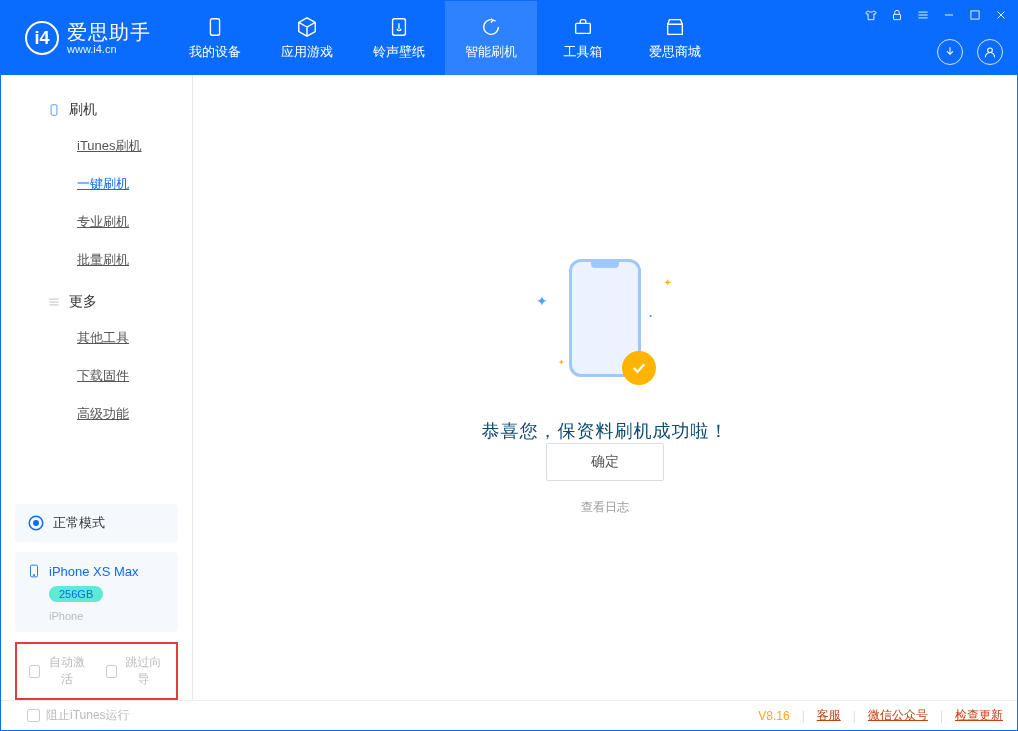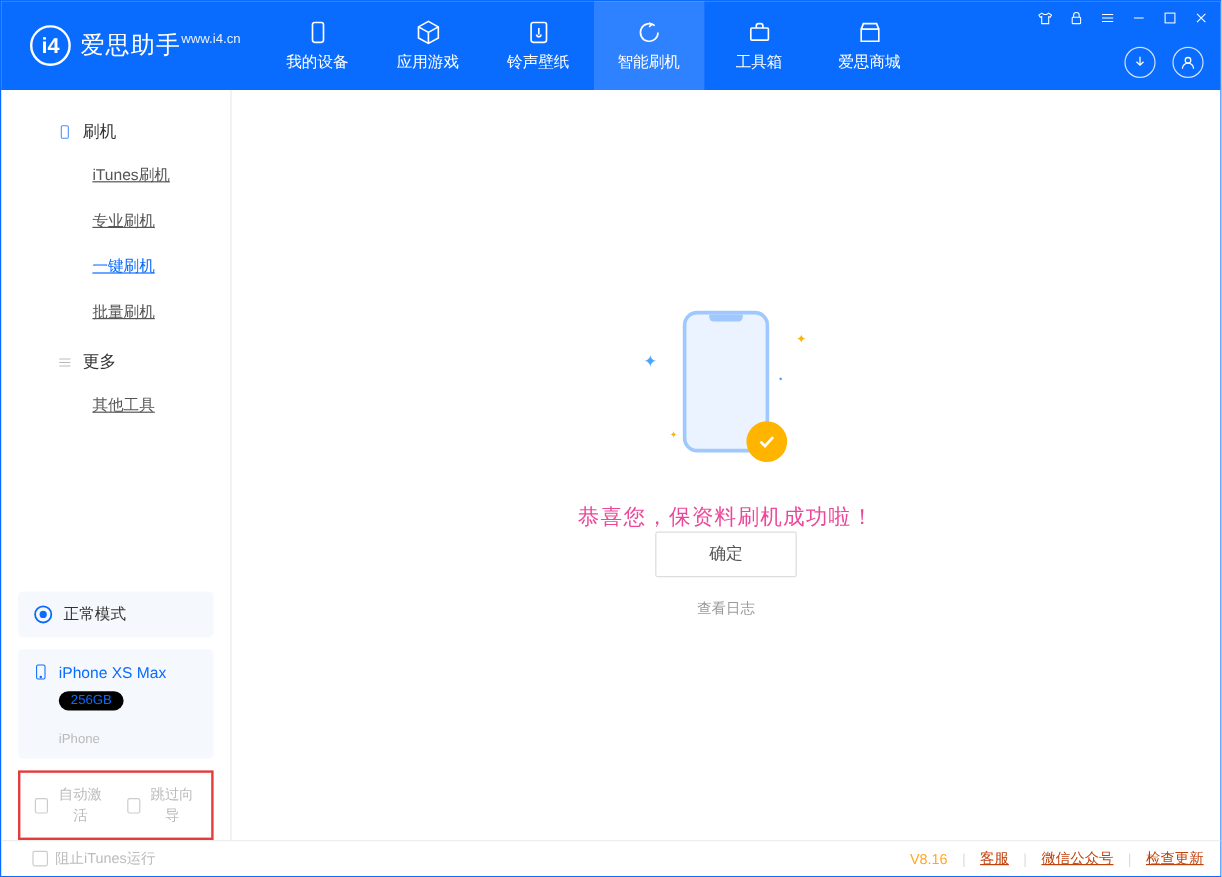--- a/index.html
+++ b/index.html
@@ -3,21 +3,21 @@
 <meta charset="utf-8">
 <style>
 * { margin: 0; padding: 0; box-sizing: border-box; font-family: "Microsoft YaHei", Arial, sans-serif; }
 body { background: #fff; }
 .app { width: 1018px; height: 731px; border: 1px solid #0a6cff; display: flex; flex-direction: column; position: relative; }
 
 
 .header { height: 74px; background: linear-gradient(to right, #0a6cff, #0a6cff); display: flex; align-items: center; color: #fff; position: relative; }
 .logo-area { display: flex; align-items: center; padding: 0 18px 0 24px; gap: 8px; }
 .logo-icon { width: 34px; height: 34px; border: 2.5px solid #fff; border-radius: 50%; display: flex; align-items: center; justify-content: center; font-weight: bold; font-size: 18px; }
-.logo-text { display: flex; flex-direction: row; line-height: 1.1; }
+.logo-text { display: flex; flex-direction: column; line-height: 1.1; }
 .logo-text .cn { font-size: 20px; font-weight: 500; letter-spacing: 1px; }
 .logo-text .en { font-size: 11px; opacity: 0.9; }
 
 .nav { display: flex; height: 100%; }
 .nav-item { width: 92px; display: flex; flex-direction: column; align-items: center; justify-content: center; gap: 4px; cursor: pointer; font-size: 13px; }
 .nav-item.active { background: rgba(255,255,255,0.15); }
 .nav-icon { width: 24px; height: 24px; display: flex; align-items: center; justify-content: center; }
 .nav-icon svg { width: 22px; height: 22px; fill: none; stroke: #fff; stroke-width: 1.5; }
 
 .titlebar-controls { position: absolute; right: 8px; top: 6px; display: flex; gap: 10px; align-items: center; }
@@ -40,41 +40,41 @@
 .side-item { padding: 10px 18px 10px 48px; font-size: 13px; color: #555; cursor: pointer; text-decoration: underline; }
 .side-item.active { color: #0a6cff; }
 
 .sidebar-bottom { margin-top: auto; padding: 0 14px 0 14px; }
 .mode-card, .device-card { background: #f5f8fc; border-radius: 4px; padding: 10px 12px; margin-bottom: 10px; }
 .mode-card { display: flex; align-items: flex-end; gap: 8px; font-size: 13px; color: #333; }
 .mode-card .dot-icon { width: 18px; height: 18px; }
 .device-card { font-size: 13px; }
 .device-name { display: flex; align-items: center; gap: 8px; color: #0a6cff; font-weight: 500; margin-bottom: 6px; }
 .device-name svg { width: 14px; height: 18px; stroke: #0a6cff; fill: none; stroke-width: 1.5; }
-.capacity-badge { display: inline-block; background: #000000; color: #0a6cff; padding: 2px 10px; border-radius: 10px; font-size: 11px; margin-left: 22px; margin-bottom: 18px; }
+.capacity-badge { display: inline-block; background: #5eead4; color: #0a6cff; padding: 2px 10px; border-radius: 10px; font-size: 11px; margin-left: 22px; margin-bottom: 8px; }
 .device-type { color: #bbb; font-size: 11px; margin-left: 22px; }
 
 .checkbox-row { border: 2px solid #e43b3b; padding: 10px 12px; margin: 8px 0 0 0; display: flex; gap: 18px; }
 .chk { display: flex; align-items: center; gap: 6px; font-size: 12px; color: #bbb; cursor: pointer; text-align: center; }
 .chk-box { width: 13px; height: 13px; border: 1px solid #ccc; border-radius: 2px; }
 
 
 .main { flex: 1; display: flex; flex-direction: column; align-items: center; justify-content: center; position: relative; }
 .illus { position: relative; width: 150px; height: 130px; margin-bottom: 30px; }
 .phone-shape { position: absolute; left: 50%; transform: translateX(-50%); top: 0; width: 72px; height: 118px; border: 3px solid #9ec8ff; border-radius: 12px; background: #eaf3ff; }
 .phone-notch { position: absolute; top: 0; left: 50%; transform: translateX(-50%); width: 28px; height: 6px; background: #9ec8ff; border-radius: 0 0 4px 4px; }
 .check-badge { position: absolute; right: 24px; bottom: 4px; width: 34px; height: 34px; background: #ffb400; border-radius: 50%; display: flex; align-items: center; justify-content: center; }
 .check-badge svg { width: 18px; height: 18px; stroke: #fff; stroke-width: 3; fill: none; }
 .sparkle { position: absolute; font-size: 14px; color: #4fa3ff; }
 .sparkle.s1 { left: 6px; top: 34px; color: #4fa3ff; }
 .sparkle.s2 { right: 8px; top: 18px; color: #ffb400; font-size: 10px; }
 .sparkle.s3 { left: 28px; bottom: 22px; color: #ffb400; font-size: 8px; }
 .sparkle.s4 { right: 28px; top: 52px; color: #4fa3ff; font-size: 8px; }
 
-.success-msg { font-size: 18px; color: #ec4899; letter-spacing: 1px; }
+.success-msg { font-size: 18px; color: #0c4a6e; letter-spacing: 1px; }
 .ok-button { border: 1px solid #ddd; background: #fff; padding: 9px 44px; font-size: 14px; color: #555; cursor: pointer; border-radius: 2px; margin-bottom: 18px; }
 .log-link { font-size: 12px; color: #999; cursor: pointer; }
 
 
 .footer { height: 30px; border-top: 1px solid #eee; display: flex; align-items: center; padding: 0 14px; font-size: 12px; color: #999; }
 .footer-left { display: flex; align-items: center; gap: 6px; padding-left: 12px; }
 .footer-right { margin-left: auto; display: flex; align-items: center; gap: 12px; }
 .footer-right .sep { color: #ddd; }
 .footer-link { color: #c2410c; cursor: pointer; text-decoration: underline; }
 .version { color: #ffa726; }
@@ -199,33 +199,35 @@
     <div class="sidebar">
 
       <div class="side-section">
         <div class="side-header">
           <svg viewBox="0 0 24 24">
               <rect x="7" y="3" width="10" height="18" rx="2"></rect>
             </svg>
           <span>刷机</span>
         </div>
         <div class="side-item">iTunes刷机</div>
+        <div class="side-item active">一键刷机</div>
         <div class="side-item">专业刷机</div>
-        <div class="side-item active">一键刷机</div>
         <div class="side-item">批量刷机</div>
       </div>
 
       <div class="side-section">
         <div class="side-header more">
           <svg viewBox="0 0 24 24">
               <path d="M4 7 H20 M4 12 H20 M4 17 H20"></path>
             </svg>
           <span>更多</span>
         </div>
         <div class="side-item">其他工具</div>
+        <div class="side-item">下载固件</div>
+        <div class="side-item">高级功能</div>
       </div>
 
       <div class="sidebar-bottom">
         <div class="mode-card">
           <svg class="dot-icon" viewBox="0 0 24 24">
               <circle cx="12" cy="12" r="9" fill="none" stroke="#0a6cff" stroke-width="2"></circle>
               <circle cx="12" cy="12" r="4" fill="#0a6cff"></circle>
             </svg>
           <span>正常模式</span>
         </div>

